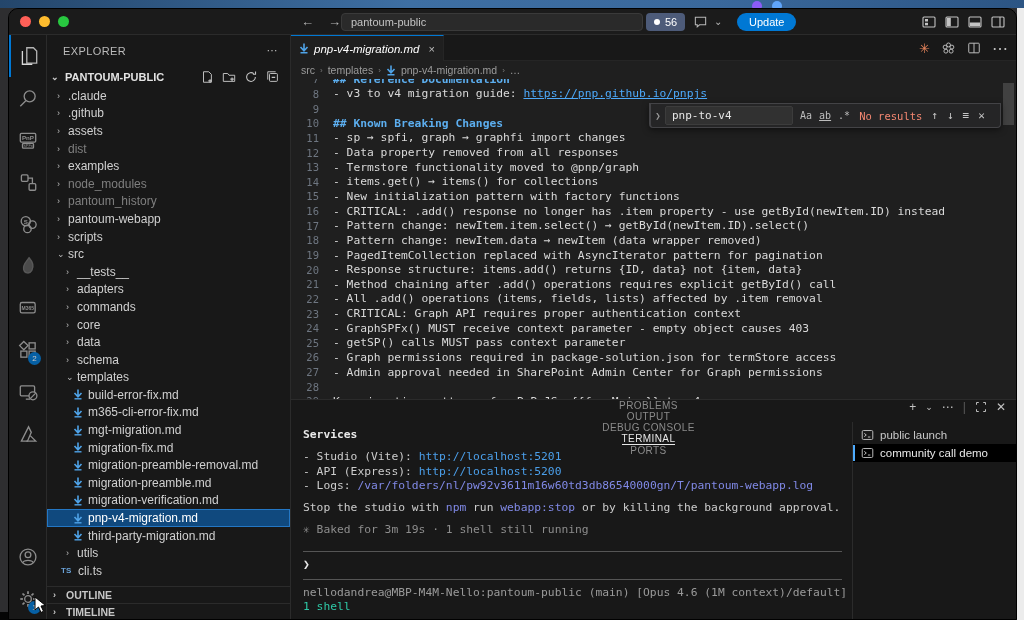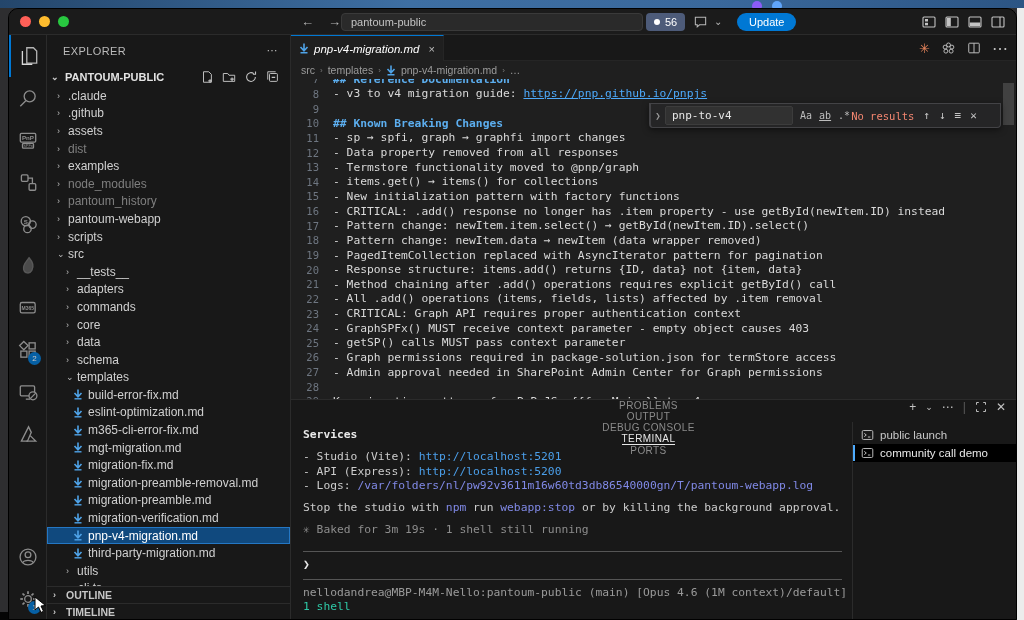--- a/index.html
+++ b/index.html
@@ -77,21 +77,21 @@
   .cl .ct { padding-left:14px; color:#d9d9d9; }
   .tk-h { color:#5caeef; font-weight:bold; }
   .tk-lnk { color:#4daafc; text-decoration:underline; }
 
   
   #find { position:absolute; top:24px; right:15px; width:352px; height:25px; background:#252526; border:1px solid #434346; border-left:2px solid #434346; border-radius:0 0 4px 4px; box-shadow:0 2px 6px rgba(0,0,0,.5); display:flex; align-items:center; font-size:11px; z-index:5; }
   #find .fchev { width:14px; text-align:center; color:#9a9a9a; font-size:9px; }
   #find-input { width:128px; height:19px; background:#313131; border:1px solid #3c3c3c; border-radius:2px; color:#e6e6e6; display:flex; align-items:center; padding:0 6px; font-size:11px; }
   .fopt { color:#bdbdbd; font-size:10px; margin-left:7px; }
   .fopt.u { text-decoration:underline; }
-  #find-status { color:#f48771; font-size:10.5px; margin-left:1px; }
+  #find-status { color:#f48771; font-size:10.5px; margin-left:9px; }
   #find .fbtn { color:#c5c5c5; font-size:11px; margin-left:9px; }
   #ed-scrollbar { position:absolute; right:2px; top:4px; width:11px; height:42px; background:rgba(121,121,121,.38); z-index:4; }
 
   
   #panel { height:221px; background:#181818; border-top:1px solid #2b2b2b; display:flex; flex-direction:column; }
   #panel-tabs { height:22px; display:flex; align-items:center; padding-left:10px; position:relative;flex-direction:column; }
   .ptab { font-size:10px; letter-spacing:.4px; color:#8b8b8b; margin-right:20px; height:100%; display:flex; align-items:center; }
   .ptab.active { color:#e7e7e7; border-bottom:1px solid #e7e7e7; }
   #panel-actions { position:absolute; right:10px; display:flex; align-items:center; gap:9px; color:#c3c3c3; font-size:12px; }
   #panel-actions .sep { color:#5a5a5a; }
@@ -408,30 +408,20 @@
             <span>build-error-fix.md</span>
           </div>
           <div class="trow">
             <span style="width: 24px; flex: 0 0 auto;"></span>
             <span class="fico">
               <svg width="10" height="11" viewBox="0 0 10 11">
                 <path d="M5 0.5 v6 M1.5 4 L5 7.8 L8.5 4" fill="none" stroke="#4fa3e8" stroke-width="1.6"></path>
                 <line x1="1.5" y1="9.8" x2="8.5" y2="9.8" stroke="#4fa3e8" stroke-width="1.4"></line>
               </svg>
             </span>
-            <span>eslint-optimization.md</span>
-          </div>
-          <div class="trow">
-            <span style="width: 24px; flex: 0 0 auto;"></span>
-            <span class="fico">
-              <svg width="10" height="11" viewBox="0 0 10 11">
-                <path d="M5 0.5 v6 M1.5 4 L5 7.8 L8.5 4" fill="none" stroke="#4fa3e8" stroke-width="1.6"></path>
-                <line x1="1.5" y1="9.8" x2="8.5" y2="9.8" stroke="#4fa3e8" stroke-width="1.4"></line>
-              </svg>
-            </span>
             <span>m365-cli-error-fix.md</span>
           </div>
           <div class="trow">
             <span style="width: 24px; flex: 0 0 auto;"></span>
             <span class="fico">
               <svg width="10" height="11" viewBox="0 0 10 11">
                 <path d="M5 0.5 v6 M1.5 4 L5 7.8 L8.5 4" fill="none" stroke="#4fa3e8" stroke-width="1.6"></path>
                 <line x1="1.5" y1="9.8" x2="8.5" y2="9.8" stroke="#4fa3e8" stroke-width="1.4"></line>
               </svg>
             </span>

